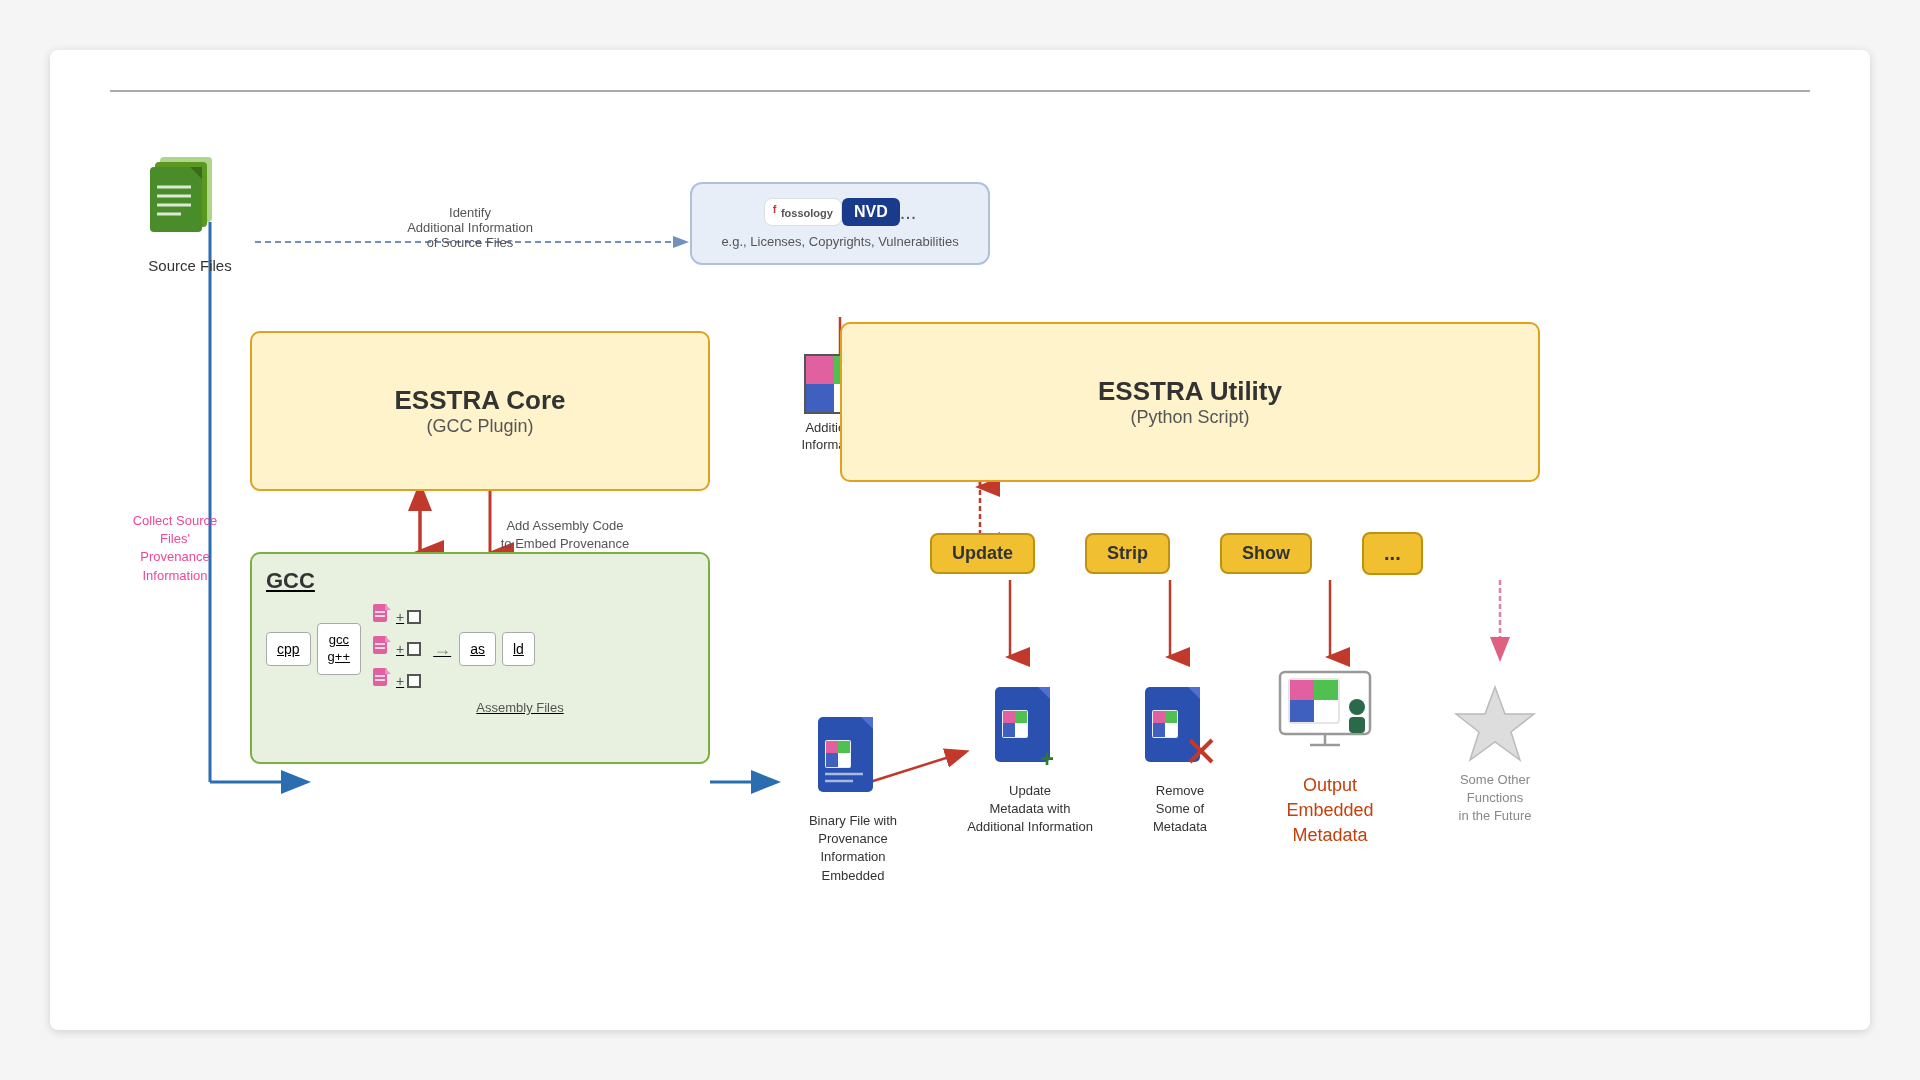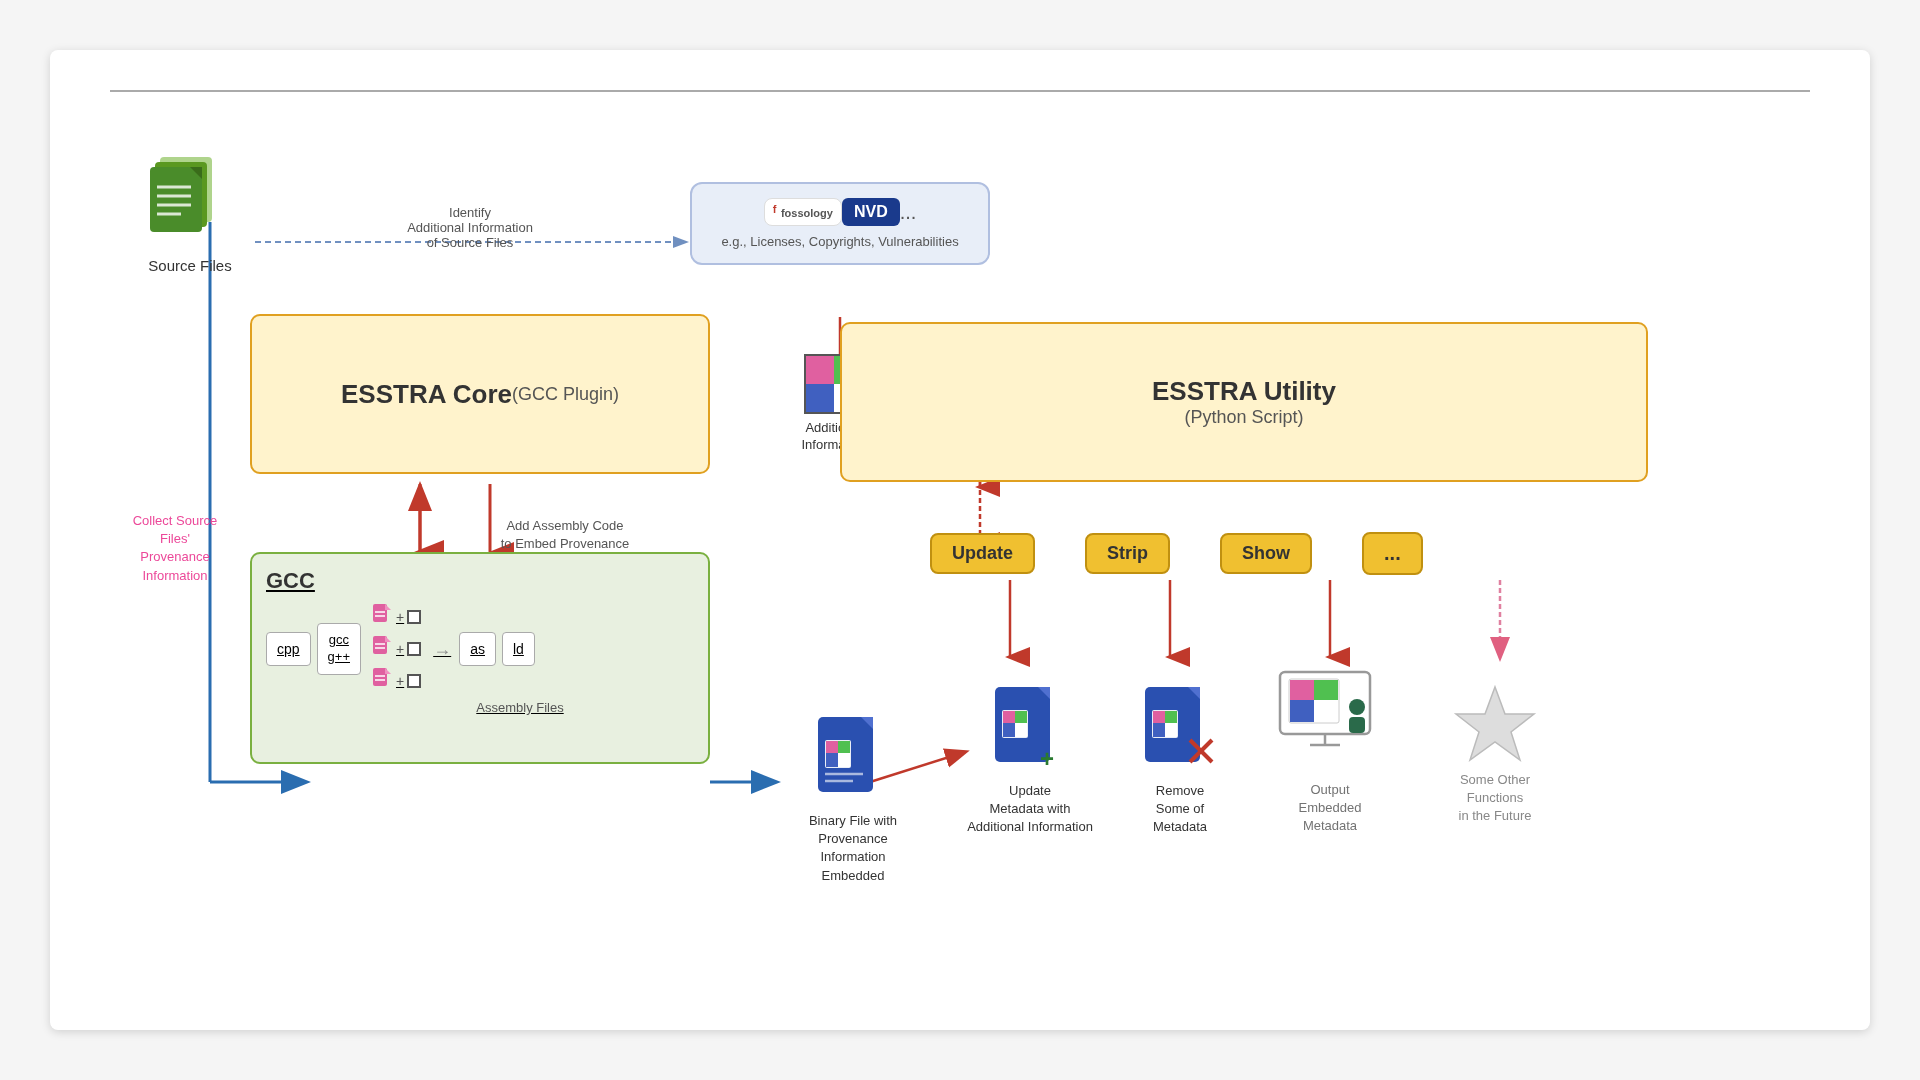--- a/index.html
+++ b/index.html
@@ -63,28 +63,28 @@
       display: flex;
       align-items: center;
       justify-content: center;
       margin-bottom: 8px;
     }
 
     
     .esstra-core-box {
       position: absolute;
       left: 140px;
-      top: 192px;
+      top: 209px;
       background: #fff3cc;
       border: 2px solid #e0a020;
       border-radius: 10px;
       width: 460px;
       height: 160px;
       display: flex;
-      flex-direction: row;
+      flex-direction: column;
       align-items: center;
       justify-content: center;
     }
     .esstra-core-title {
       font-size: 26px;
       font-weight: bold;
       color: #333;
     }
     .esstra-core-subtitle {
       font-size: 18px;
@@ -112,21 +112,21 @@
     }
 
     
     .esstra-util-box {
       position: absolute;
       left: 730px;
       top: 200px;
       background: #fff3cc;
       border: 2px solid #e0a020;
       border-radius: 10px;
-      width: 808px;
+      width: 700px;
       height: 160px;
       display: flex;
       flex-direction: column;
       align-items: center;
       justify-content: center;
     }
     .esstra-util-title {
       font-size: 26px;
       font-weight: bold;
       color: #333;
@@ -409,21 +409,21 @@
         <rect x="39" y="13" width="24" height="20" fill="#50c050"></rect>
         <rect x="15" y="33" width="24" height="22" fill="#4060c0"></rect>
         <rect x="39" y="33" width="24" height="22" fill="white"></rect>
 
         <line x1="50" y1="67" x2="50" y2="78" stroke="#999" stroke-width="2.5"></line>
         <line x1="35" y1="78" x2="65" y2="78" stroke="#999" stroke-width="2.5"></line>
 
         <circle cx="82" cy="40" r="8" fill="#2a6a4a"></circle>
         <rect x="74" y="50" width="16" height="16" rx="4" fill="#2a6a4a"></rect>
       </svg>
-      <div style="font-size:13px; color:#737373; margin-top:20px; line-height:1.4;">Output<br>Embedded<br>Metadata</div>
+      <div style="font-size:18px; color:#c2410c; margin-top:12px; line-height:1.4;">Output<br>Embedded<br>Metadata</div>
     </div>
 
     <div style="position:absolute; left:1310px; top:560px; text-align:center; width:150px;">
       
       <svg width="90" height="85" viewBox="0 0 90 85">
         <polygon points="45,5 55,32 84,32 61,50 70,78 45,60 20,78 29,50 6,32 35,32" fill="#ddd" stroke="#bbb" stroke-width="1.5"></polygon>
       </svg>
       <div style="font-size:13px; color:#888; line-height:1.4;">Some Other<br>Functions<br>in the Future</div>
     </div>
 

